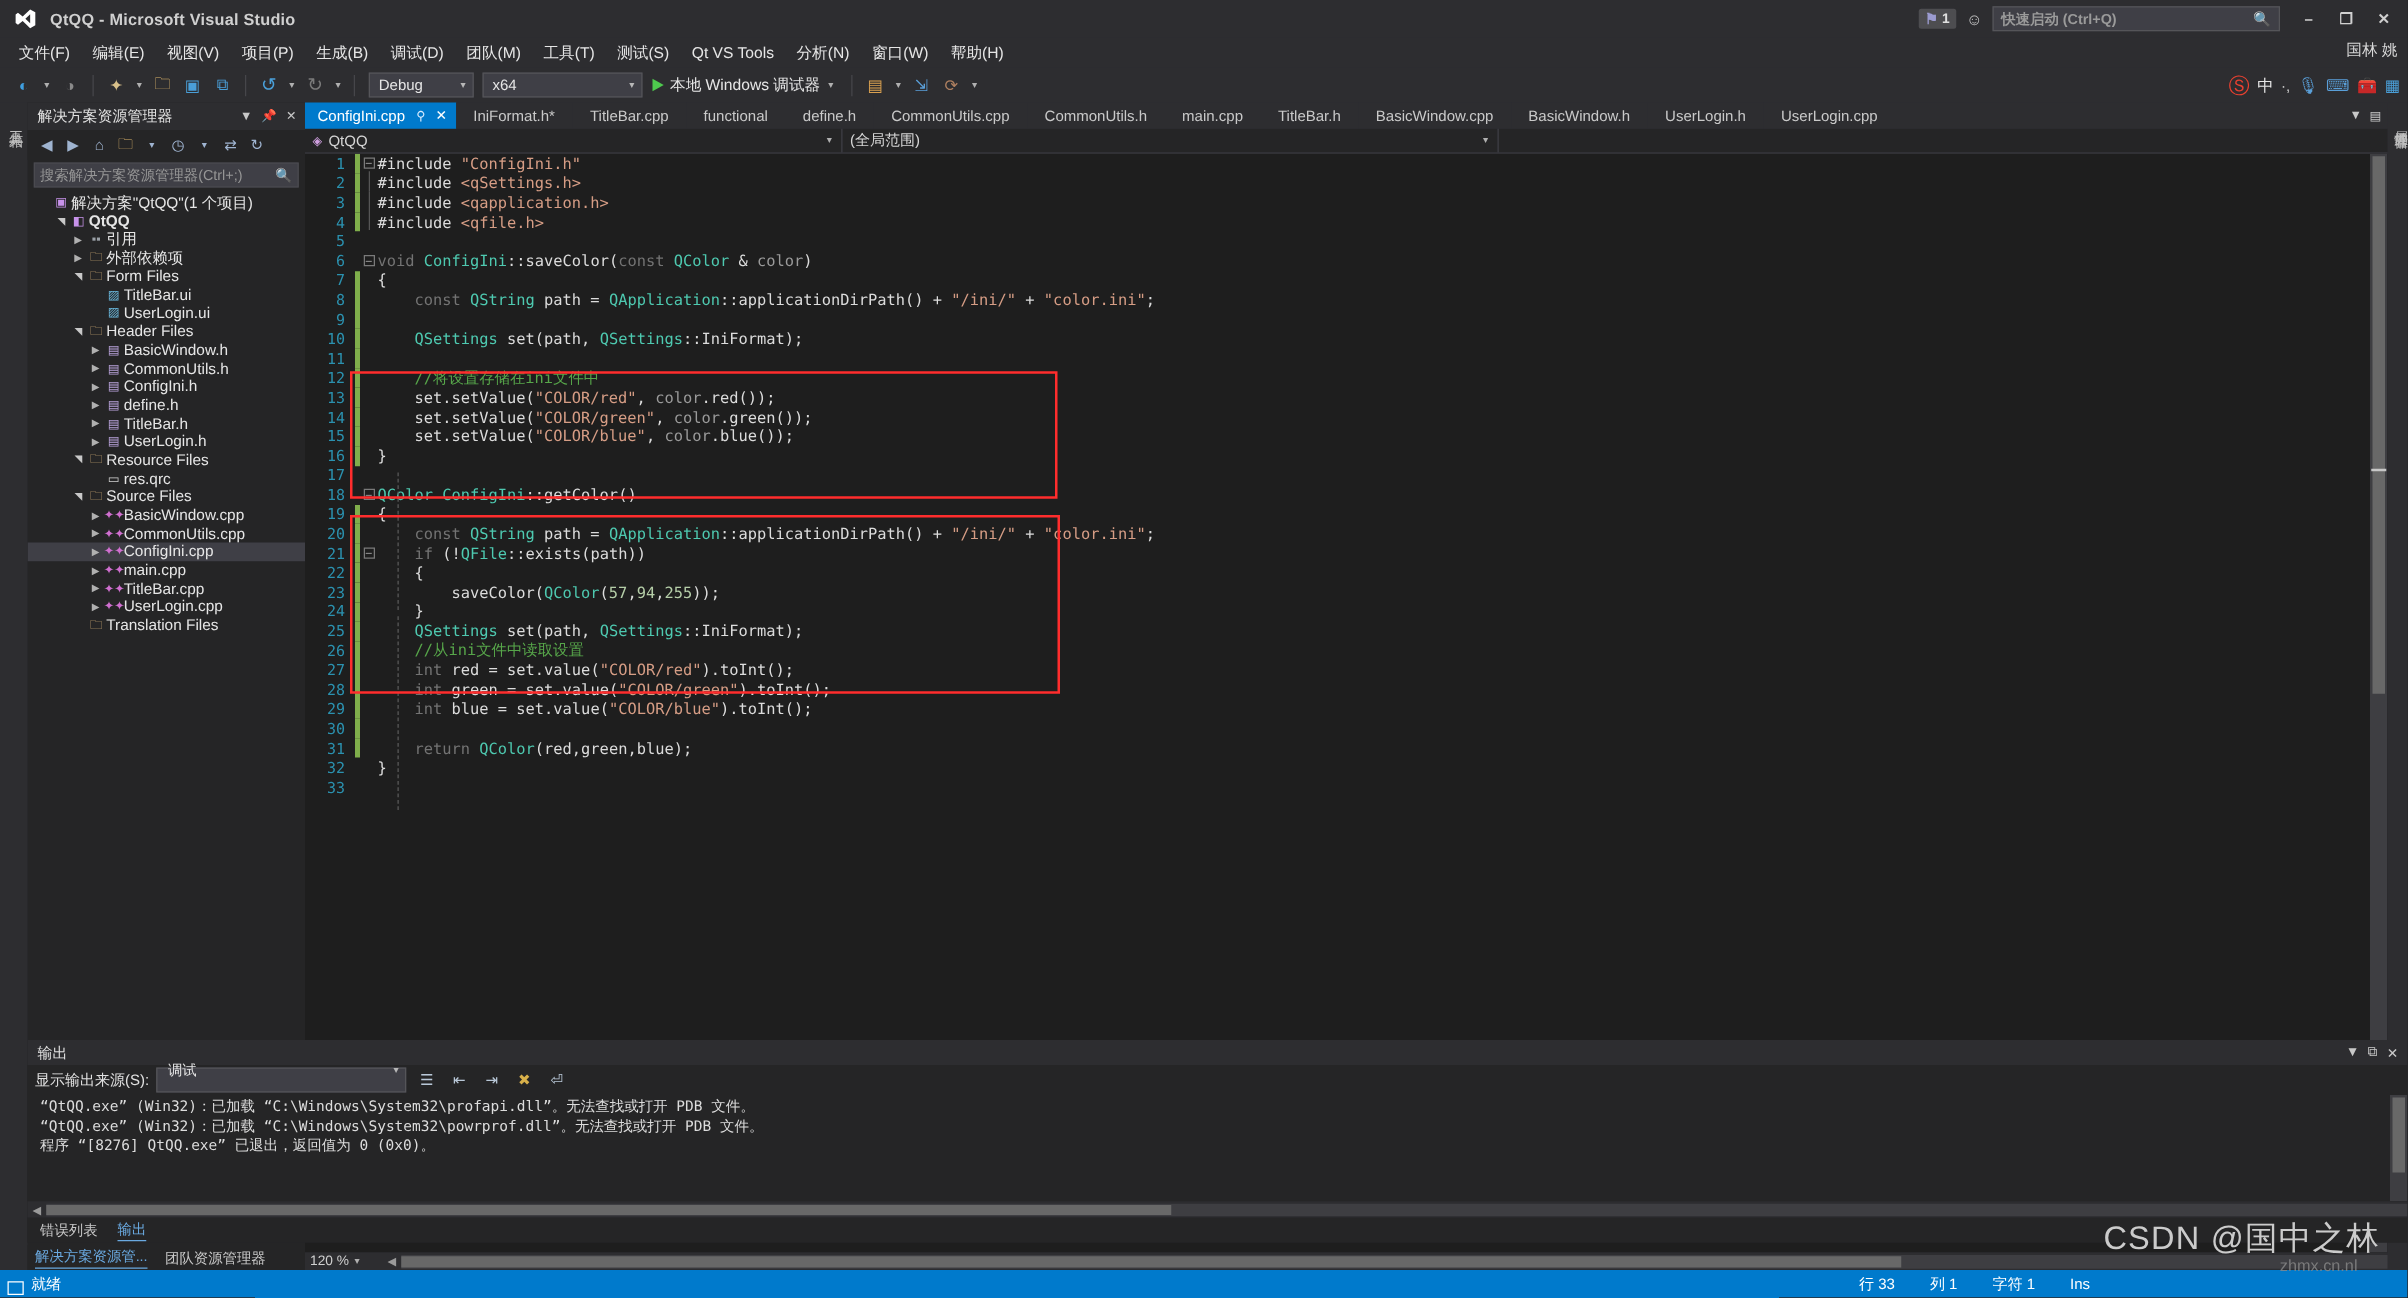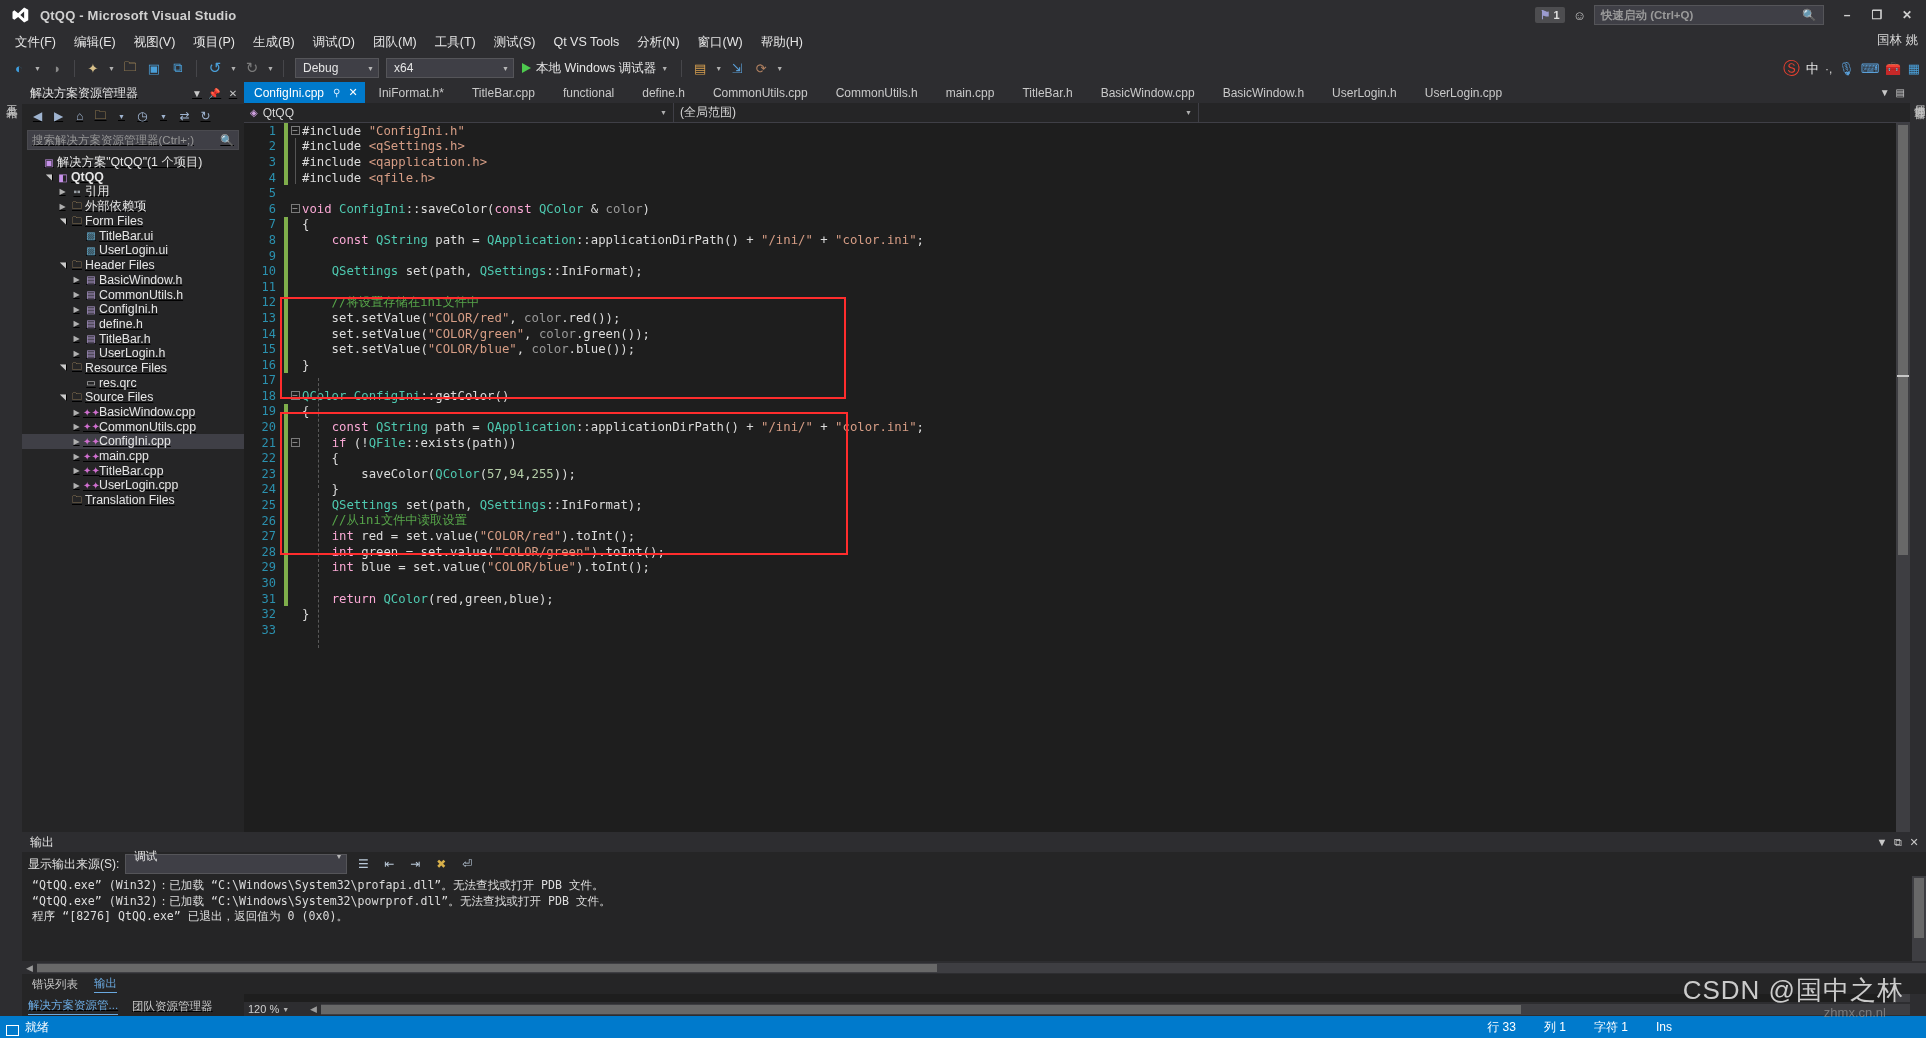--- a/index.html
+++ b/index.html
@@ -101,21 +101,21 @@
 
   .right-rail {
     position: absolute; right: 0; top: 0; width: 16px; bottom: 0;
     background: #2d2d30;
   }
   .right-rail .rail-label { font-size: 11px; margin-left: 2px; }
 
   
   .solution-explorer {
     position: absolute; left: 22px; top: 0; width: 222px; bottom: 0;
-    background: #252526; display: flex; flex-direction: column; text-decoration: underline;
+    background: #252526; display: flex; flex-direction: column;
   }
   .se-header {
     height: 22px; display: flex; align-items: center; padding: 0 4px;
     background: #2d2d30; color: #e0e0e0; font-size: 12px; gap: 4px;
   }
   .se-title { flex: 1; padding-left: 4px; }
   .se-hdr-ico { width: 14px; text-align: center; color: #c8c8c8; font-size: 10px; }
   .se-toolbar {
     height: 24px; display: flex; align-items: center; gap: 2px; padding: 0 6px;
     background: #252526;
@@ -208,21 +208,21 @@
     font-size: 9px; line-height: 1;
   }
   .fold .box {
     display: inline-block; width: 9px; height: 9px; border: 1px solid #7a7a7a;
     line-height: 7px; font-size: 8px; color: #c0c0c0; text-align: center;
   }
   .fold .bar { display:inline-block; width:1px; height:15.6px; background:#555; }
   .code-text { white-space: pre; color: #dcdcdc; }
 
   
-  .t-kw   { color: #f9a8d4; }
+  .t-kw   { color: #737373; }
   .t-type { color: #4ec9b0; text-align: center; }
   .t-str  { color: #d69d85; }
   .t-cmt  { color: #57a64a; }
   .t-pre  { color: #dcdcdc; }
   .t-id   { color: #dcdcdc; }
   .t-var  { color: #9a9a9a; }
   .t-num  { color: #b5cea8; }
 
   .red-box { position: absolute; border: 2px solid #ff2d2d; pointer-events: none; }
   .guideline {
@@ -256,21 +256,21 @@
     color: #e0e0e0; font-size: 12px; padding: 0 4px;
   }
   .op-title { flex: 1; padding-left: 4px; }
   .op-hdr-ico { width: 16px; text-align: center; color: #c8c8c8; font-size: 11px; }
   .op-toolbar {
     height: 24px; display: flex; align-items: center; gap: 6px; padding: 0 6px;
     background: #252526;
   }
   .op-src-label { color: #e0e0e0; font-size: 12px; white-space: nowrap; }
   .op-combo {
-    width: 222px; height: 20px; background: #3f3f46; border: 1px solid #555559;
+    width: 200px; height: 20px; background: #3f3f46; border: 1px solid #555559;
     color: #e6e6e6; font-size: 11.5px; display: flex; align-items: center;
     justify-content: space-between; padding: 0 4px 16px 8px;
   }
   .op-tb-ico {
     width: 20px; height: 20px; display: flex; align-items: center;
     justify-content: center; color: #b9c8d8; font-size: 12px;
   }
   .op-body {
     flex: 1; position: relative; background: #252526; overflow: hidden;
     padding: 2px 0 0 10px;

